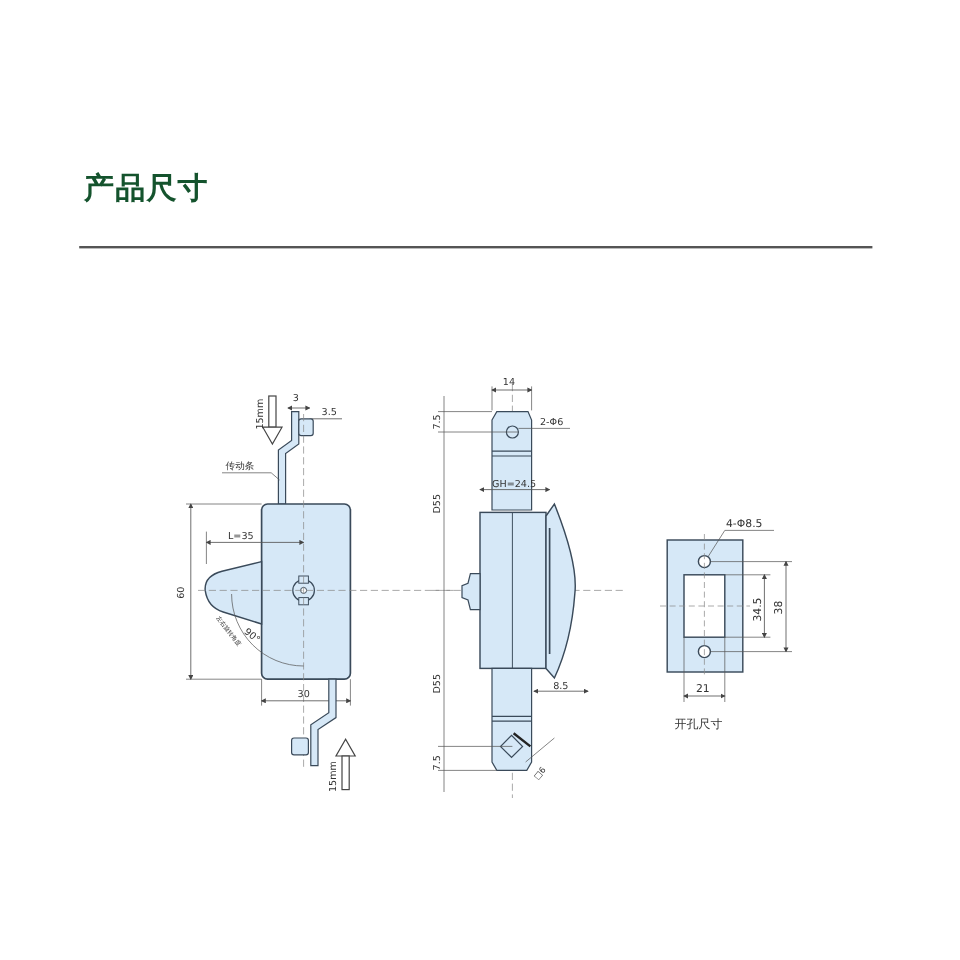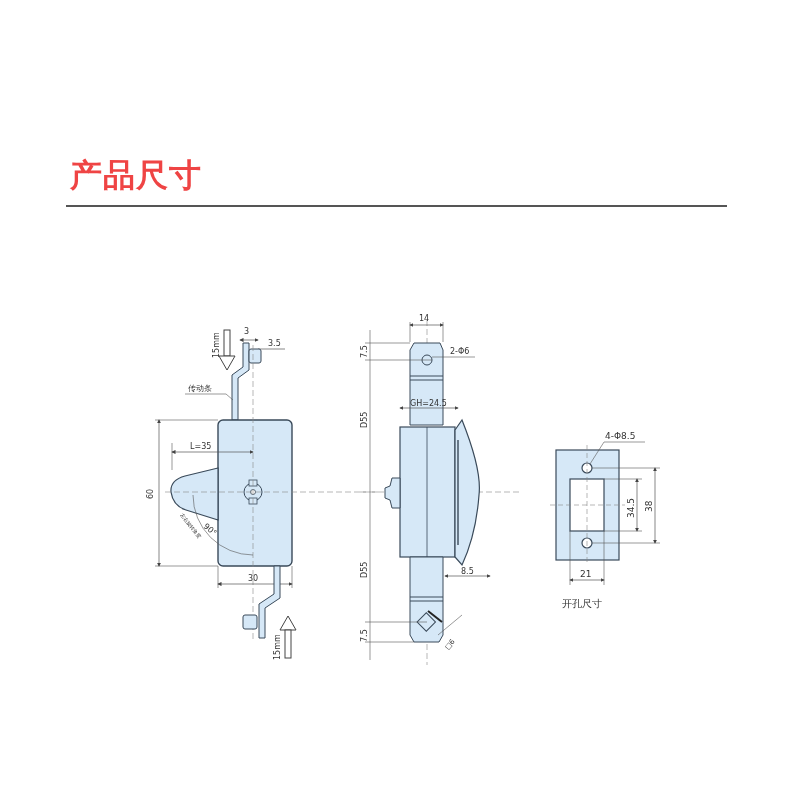--- a/index.html
+++ b/index.html
@@ -1,17 +1,17 @@
 <!DOCTYPE html>
 <html><head>
   <meta charset="utf-8">
   <style>
     html, body { margin: 0; padding: 0; background: #ffffff; }
     body { width: 800px; height: 800px; position: relative; overflow: hidden; font-family: "DejaVu Sans", sans-serif; }
-    .title { position: absolute; left: 70px; top: 154px; font-size: 32px; font-weight: bold; color: #ef4444; letter-spacing: 1px; }
+    .title { position: absolute; left: 70px; top: 140px; font-size: 25px; font-weight: bold; color: #14532d; letter-spacing: 1px; }
     .rule { position: absolute; left: 66px; top: 205px; width: 661px; height: 2px; background: #555; }
     svg.drawing { position: absolute; left: 0; top: 0; }
     svg text { font-family: "DejaVu Sans", sans-serif; fill: #333; }
   </style>
 </head>
 <body>
 
 <div class="title">产品尺寸</div>
 <div class="rule"></div>
 

